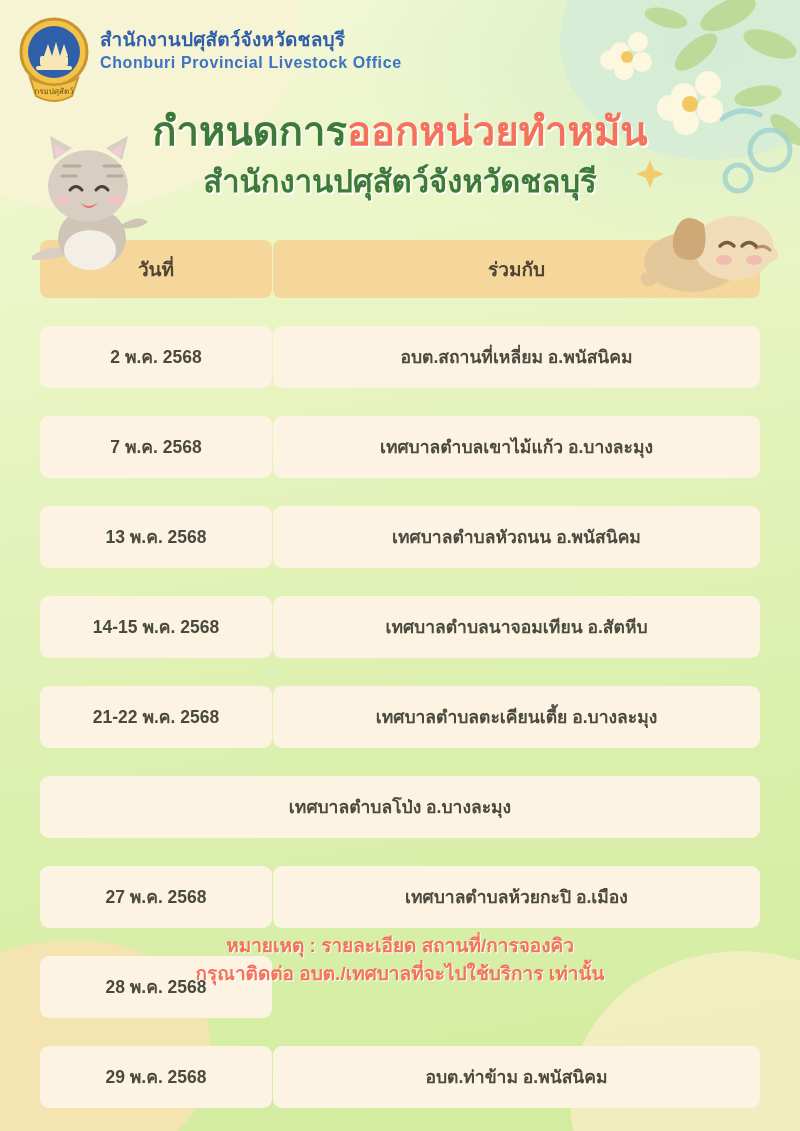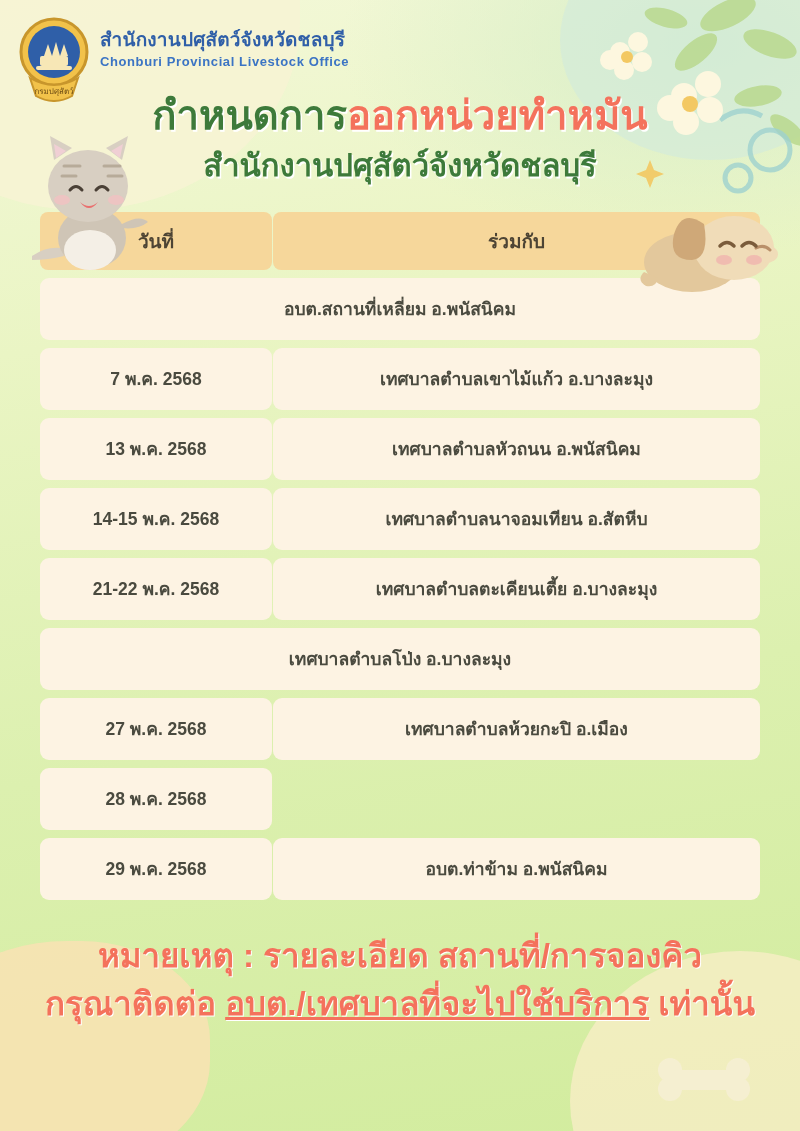--- a/index.html
+++ b/index.html
@@ -80,31 +80,31 @@
   .brand-text { padding-top: 14px; }
   .brand-th {
     font-family: "Liberation Sans", sans-serif;
     font-size: 19px;
     font-weight: bold;
     color: #2f5fa8;
     letter-spacing: .2px;
     line-height: 1.1;
   }
   .brand-en {
-    font-size: 13px;
+    font-size: 16px;
     font-weight: bold;
     color: #3b74c4;
     letter-spacing: .6px;
     margin-top: 3px;
   }
 
   
   .titles {
     position: absolute;
-    left: 0; right: 0; top: 92px;
+    left: 0; right: 0; top: 108px;
     text-align: center;
     z-index: 6;
   }
   .title-1 {
     font-size: 40px;
     font-weight: bold;
     line-height: 1.15;
     color: #3d7a3a;
     text-shadow: 1.5px 1.5px 0 #ffffff;
   }
@@ -125,20 +125,21 @@
   .table-wrap {
     position: absolute;
     left: 40px; top: 212px;
     width: 720px;
     z-index: 4;
   }
   .row {
     display: flex;
     gap: 1px;
     margin-bottom: 8px;
+    margin-top: 28px;
   }
   .cell {
     background: #fdf3e3;
     border-radius: 9px;
     min-height: 62px;
     display: flex;
     align-items: center;
     justify-content: center;
     text-align: center;
     font-size: 17.5px;
@@ -159,26 +160,26 @@
 
   
   .note {
     position: absolute;
     left: 0; right: 0; top: 932px;
     text-align: center;
     z-index: 6;
     line-height: 1.45;
   }
   .note-line {
-    font-size: 33px;
+    font-size: 19px;
     font-weight: bold;
     color: #f4725c;
     text-shadow: 1px 1px 0 #ffffff;
   }
-  .note-line .u { text-decoration: underline; }
+  .note-line .u { }
 </style>
 </head>
 <body>
 
 <div class="poster">
 
   <div class="blob blob-tl"></div>
   <div class="blob blob-tr"></div>
   <div class="blob blob-bl"></div>
   <div class="blob blob-br"></div>
@@ -291,20 +292,21 @@
     <path d="M6 76 q-8 8 2 14 q10 2 12 -8z" fill="#e3c89c"></path>
   </svg>
 
   <div class="table-wrap">
     <div class="row head">
       <div class="cell date">วันที่</div>
       <div class="cell partner">ร่วมกับ</div>
     </div>
 
     <div class="row">
+      <div class="cell date">2 พ.ค. 2568</div>
       <div class="cell partner">อบต.สถานที่เหลี่ยม อ.พนัสนิคม</div>
     </div>
     <div class="row">
       <div class="cell date">7 พ.ค. 2568</div>
       <div class="cell partner">เทศบาลตำบลเขาไม้แก้ว อ.บางละมุง</div>
     </div>
     <div class="row">
       <div class="cell date">13 พ.ค. 2568</div>
       <div class="cell partner">เทศบาลตำบลหัวถนน อ.พนัสนิคม</div>
     </div>

